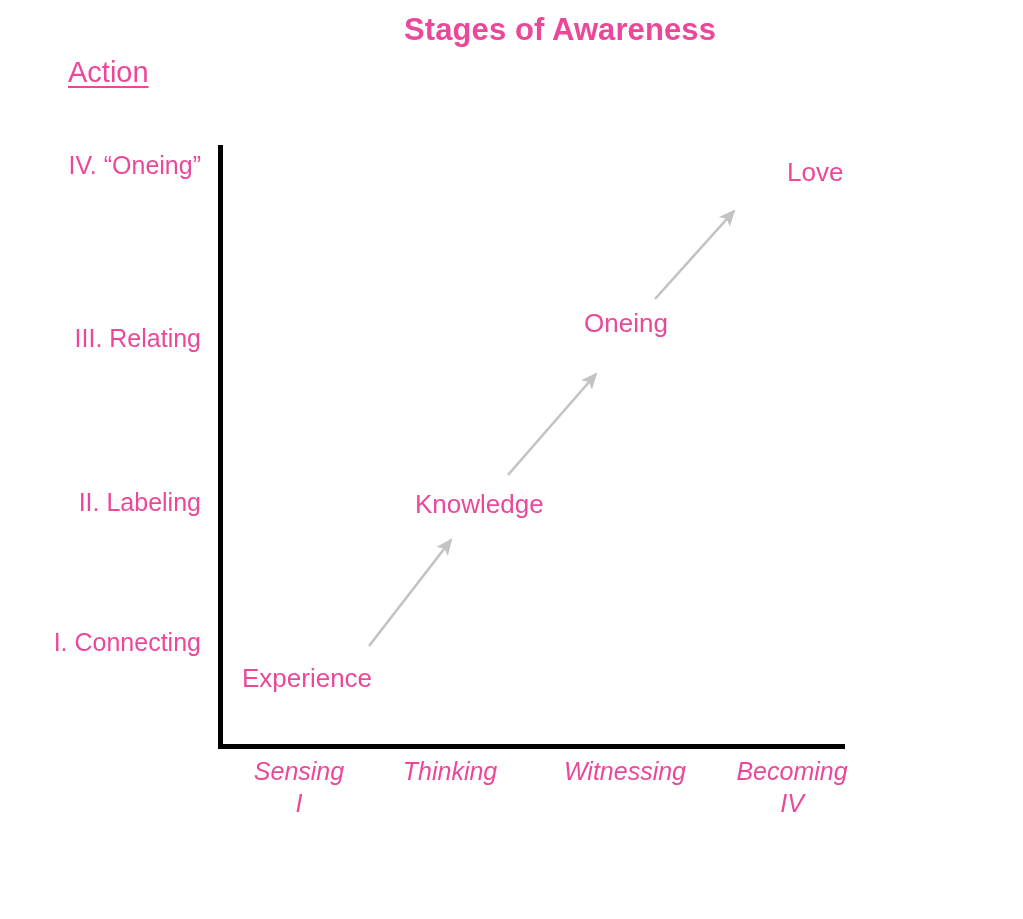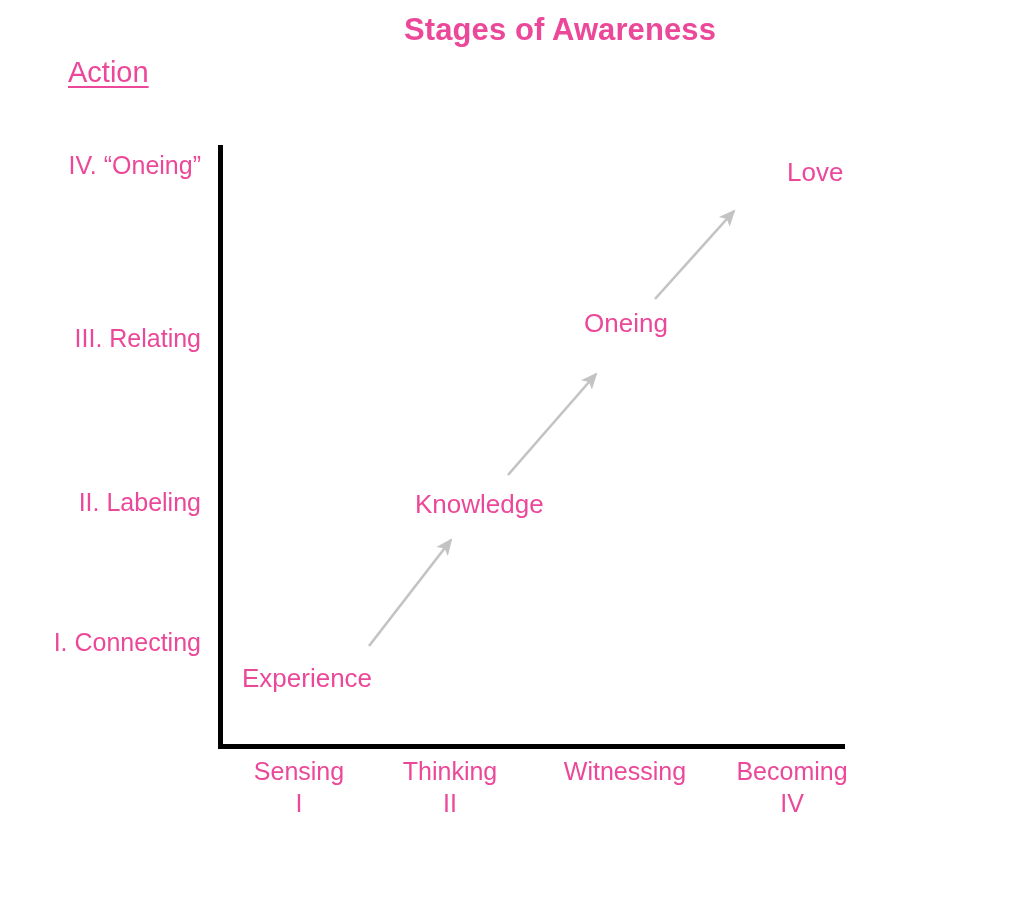--- a/index.html
+++ b/index.html
@@ -73,20 +73,21 @@
     line-height: 1;
   }
 
   
   .x-label {
     top: 755px;
     text-align: center;
     font-size: 25px;
     line-height: 1.28;
     white-space: nowrap;
+    font-style: italic;
   }
   .x-label .roman { display: block; }
 
   
   .node-label {
     font-size: 26px;
     white-space: nowrap;
     line-height: 1;
   }
 
@@ -115,21 +116,20 @@
   <div class="abs y-label" style="top:326px;margin-left:15px;">III. Relating</div>
   <div class="abs y-label" style="top:490px;">II. Labeling</div>
   <div class="abs y-label" style="top:630px;margin-left:36px;">I. Connecting</div>
 
   <div class="abs x-label" style="left:219px; width:160px;">
     <span>Sensing</span>
     <span class="roman">I</span>
   </div>
   <div class="abs x-label" style="left:370px; width:160px;">
     <span>Thinking</span>
-    <span class="roman">II</span>
   </div>
   <div class="abs x-label" style="left:545px; width:160px;">
     <span>Witnessing</span>
   </div>
   <div class="abs x-label" style="left:712px; width:160px;">
     <span>Becoming</span>
     <span class="roman">IV</span>
   </div>
 
 

